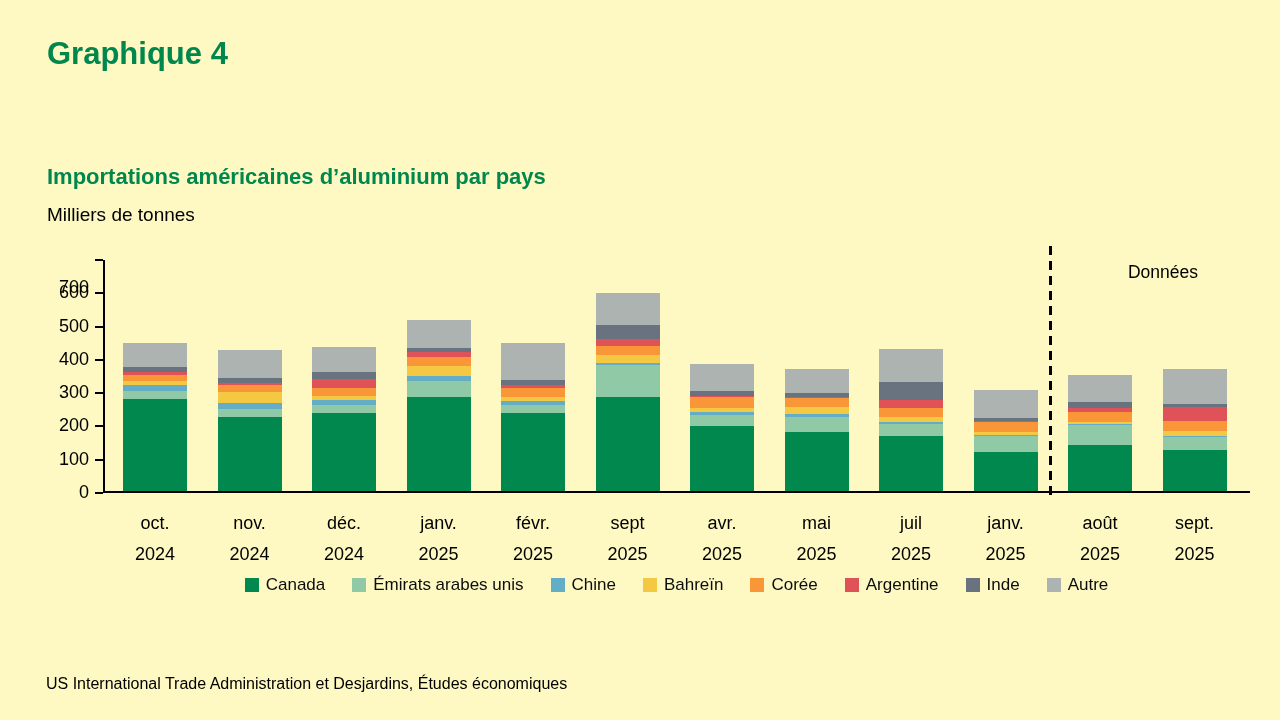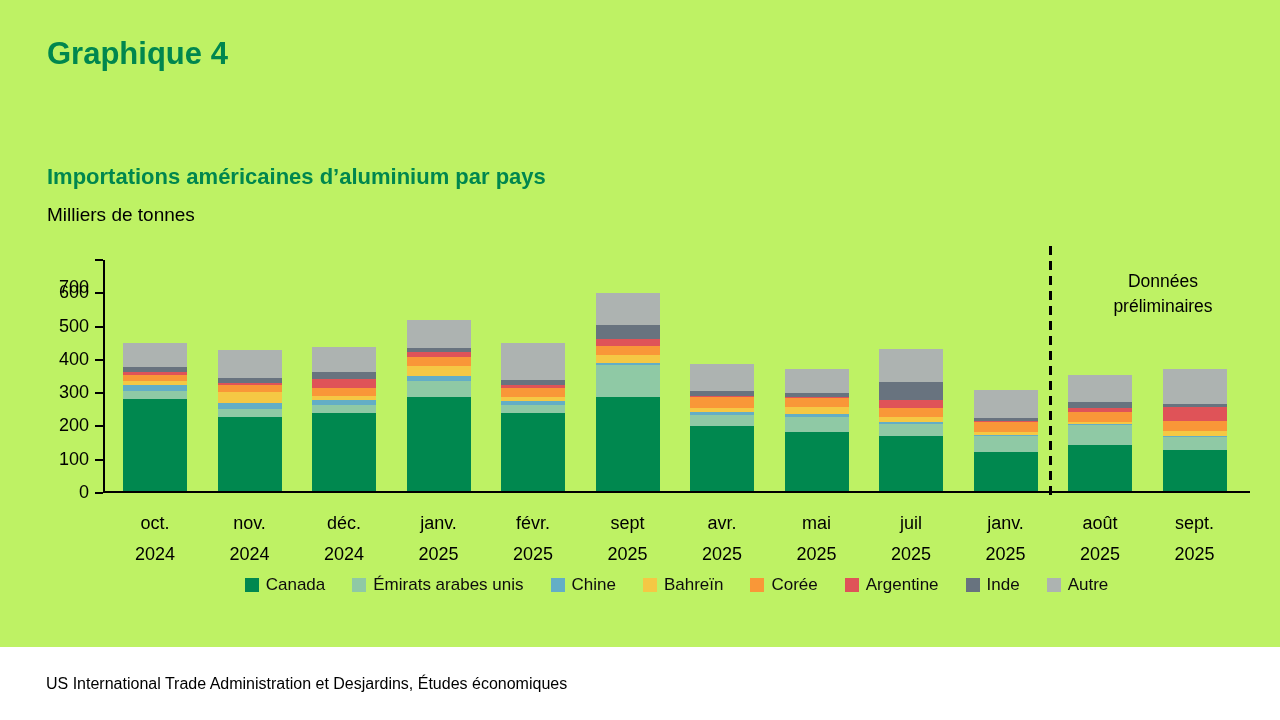--- a/index.html
+++ b/index.html
@@ -1,36 +1,36 @@
 <!DOCTYPE html>
 <html><head>
 <meta charset="utf-8">
 <style>
   * { margin:0; padding:0; box-sizing:border-box; }
   html,body { width:1280px; height:720px; background:#ffffff; overflow:hidden;
               font-family:"Liberation Sans", sans-serif; }
-  .page { position:relative; width:1280px; height:647px; background:#bef264;text-decoration:underline; }
+  .page { position:relative; width:1280px; height:720px; background:#fef9c3;text-decoration:underline; }
 
   .kicker   { position:absolute; left:47px; top:36px; font-size:31px; font-weight:bold; color:#00874e; }
   .heading  { position:absolute; left:46px; top:82px; width:1195px; font-size:28px; font-weight:bold;
               color:#0d0d0d; line-height:37px; }
   .greensub { position:absolute; left:47px; top:164px; font-size:22px; font-weight:bold; color:#00874e; }
   .units    { position:absolute; left:47px; top:204px; font-size:19px; color:#000; }
 
   .plot { position:absolute; left:103px; top:260px; width:1147px; height:233px;
           border-left:2px solid #000; border-bottom:2px solid #000; }
   .ytick  { position:absolute; left:-10px; width:8px; height:2px; background:#000; }
   .ylab   { position:absolute; left:-64px; width:48px; text-align:right; font-size:18px; color:#000; }
   .bar    { position:absolute; bottom:0; width:64px; display:flex; flex-direction:column-reverse; }
   .seg    { width:100%; }
   .xlab   { position:absolute; top:248px; width:96px; text-align:center; font-size:18px; color:#000; line-height:31px; }
 
   .dashline { position:absolute; left:944px; top:-14px; height:251px; width:3px;
               background:repeating-linear-gradient(to bottom, #000 0 9px, transparent 9px 15px); }
-  .annot  { position:absolute; left:958px; top:9px; width:200px; text-align:center;
+  .annot  { position:absolute; left:958px; top:0; width:200px; text-align:center;
             font-size:17.5px; color:#000; line-height:25px; }
 
   .legend { position:absolute; left:103px; top:575px; width:1147px; display:flex;
             justify-content:center; align-items:center; gap:27px; }
   .legend-item { display:flex; align-items:center; gap:7px; }
   .swatch { width:14px; height:14px; display:inline-block; }
   .legend-label { font-size:17px; color:#0d0d0d; }
 
   .source { position:absolute; left:46px; top:675px; font-size:16px; color:#000; }
 </style>
@@ -43,21 +43,20 @@
 
 
   <div class="greensub">Importations américaines d’aluminium par pays</div>
 
   <div class="units">Milliers de tonnes</div>
 
   <div class="plot">
     <div class="dashline"></div>
     <div class="annot">
       <div>Données</div>
-      <div>préliminaires</div>
     </div>
   <div class="ytick" style="top: 232px;"></div>
       <div class="ylab" style="top: 222px;">0</div>
       <div class="ytick" style="top: 198.714px;"></div>
       <div class="ylab" style="top: 188.714px;">100</div>
       <div class="ytick" style="top: 165.429px;"></div>
       <div class="ylab" style="top: 155.429px;">200</div>
       <div class="ytick" style="top: 132.143px;"></div>
       <div class="ylab" style="top: 122.143px;">300</div>
       <div class="ytick" style="top: 98.8571px;"></div>

